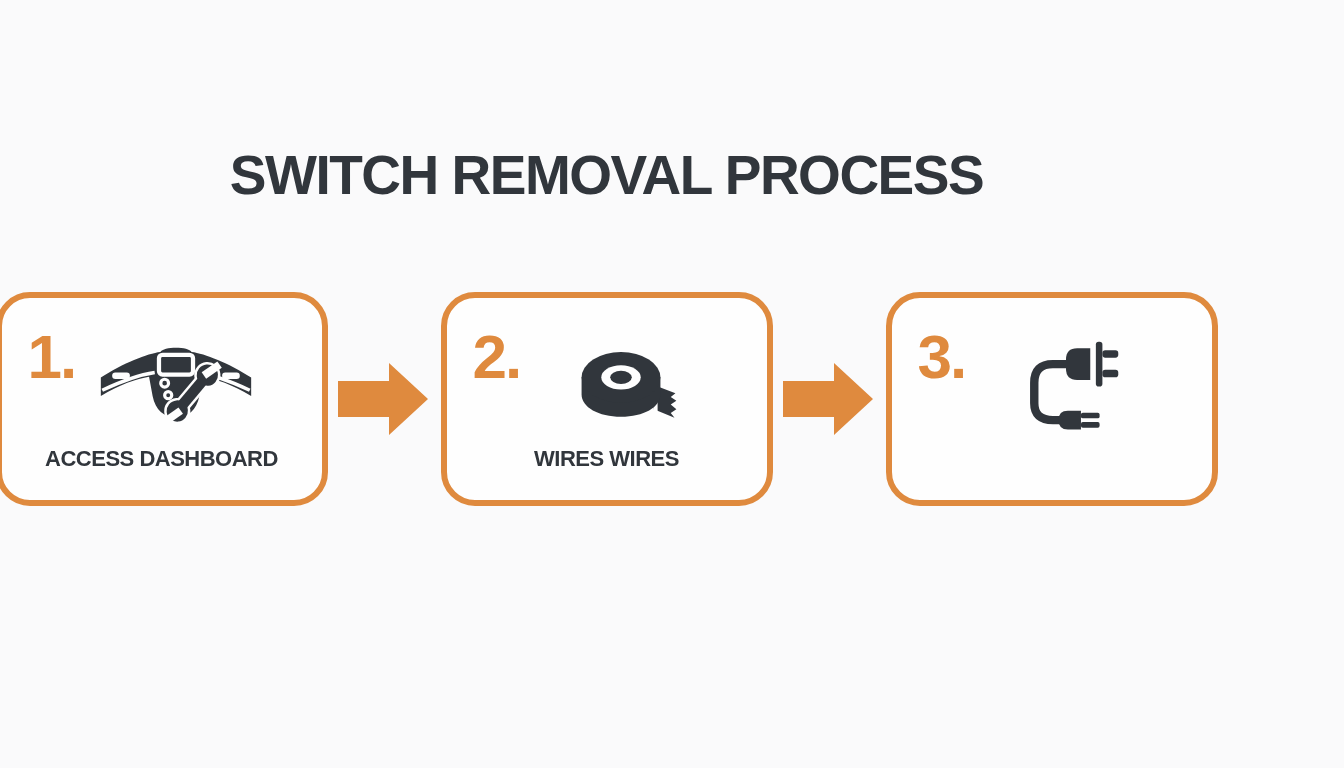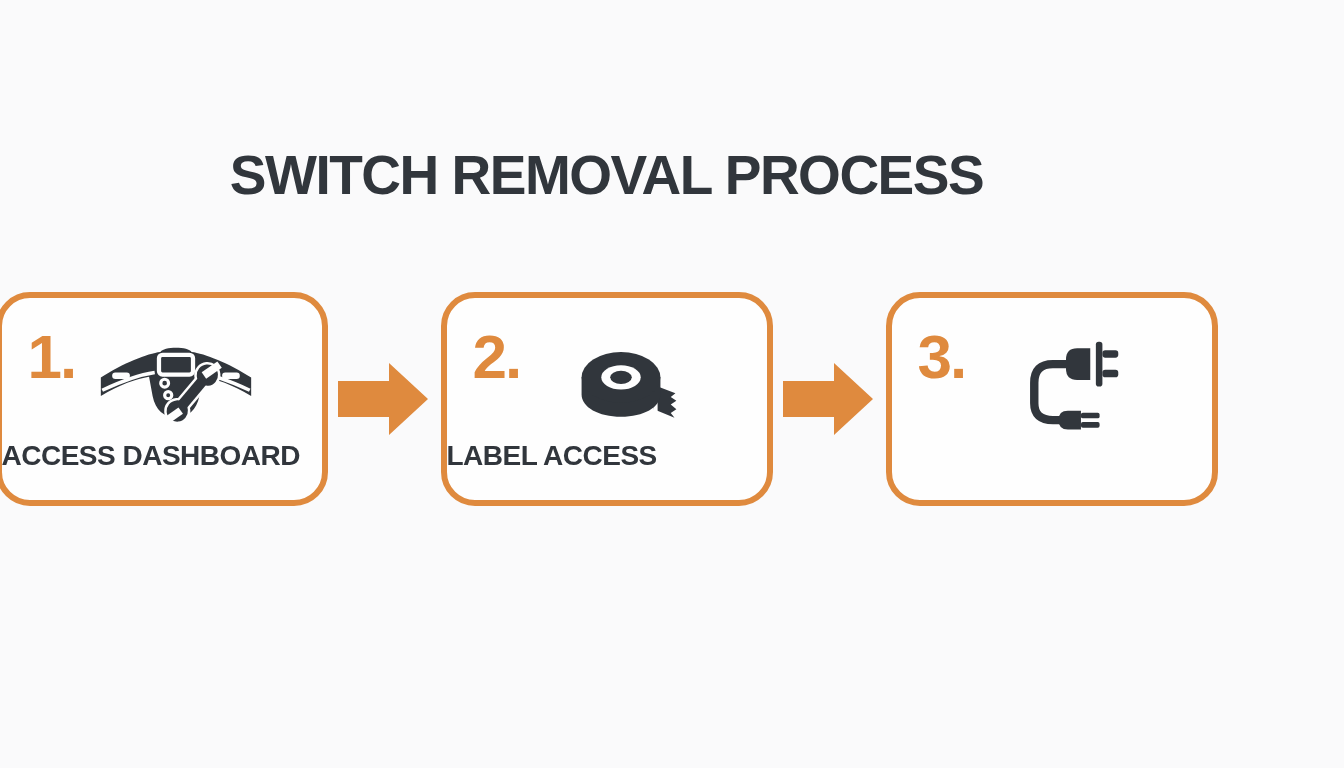--- a/index.html
+++ b/index.html
@@ -54,21 +54,22 @@
     color: var(--accent);
   }
   .step-icon {
     position: absolute;
     top: 38px; left: calc(50% + 14px);
     transform: translateX(-50%);
   }
   .step-label {
     position: absolute;
     bottom: 28px; left: 0; right: 0;
-    font-size: 28px;
+    text-align: center;
+    font-size: 22px;
     font-weight: 800;
     font-stretch: condensed;
     letter-spacing: -0.5px;
     color: var(--dark);
   }
   .flow-arrow {
     flex: 0 0 auto;
     margin: 0 10px;
     display: block;
   }
@@ -128,21 +129,21 @@
       <span class="step-icon">
         <svg width="122" height="94" viewBox="0 0 130 100" aria-hidden="true">
           <polygon class="ic-dark" points="100,52 123,61 118,65 124,69 118,73 124,78 118,82 122,87 100,78"></polygon>
           <path class="ic-ring" stroke-width="4" d="M102,50 L102,82"></path>
           <path class="ic-dark" d="M23,44 L23,62 C23,76 41,86 65,86 C89,86 107,76 107,62 L107,44 Z"></path>
           <ellipse class="ic-dark" cx="65" cy="44" rx="42" ry="27"></ellipse>
           <ellipse class="ic-light" cx="65" cy="44" rx="21" ry="13"></ellipse>
           <ellipse class="ic-dark" cx="65" cy="44" rx="11.5" ry="7"></ellipse>
         </svg>
       </span>
-      <div class="step-label">LABEL ACCESS</div>
+      <div class="step-label">WIRES WIRES</div>
     </div>
 
     <svg class="flow-arrow" width="93" height="78" viewBox="0 0 93 78" aria-hidden="true">
       <polygon class="arrow-shape" points="0,21 51,21 51,3 90,39 51,75 51,57 0,57"></polygon>
     </svg>
 
     <div class="step-box">
       <div class="step-number">3.</div>
       <span class="step-icon">
         <svg width="112" height="103" viewBox="0 0 120 110" aria-hidden="true">

